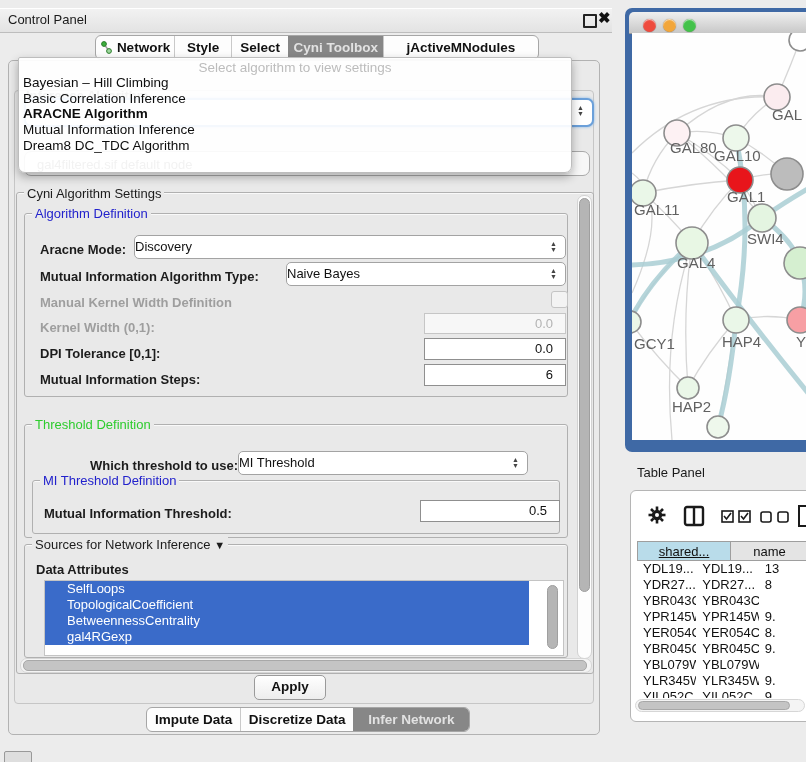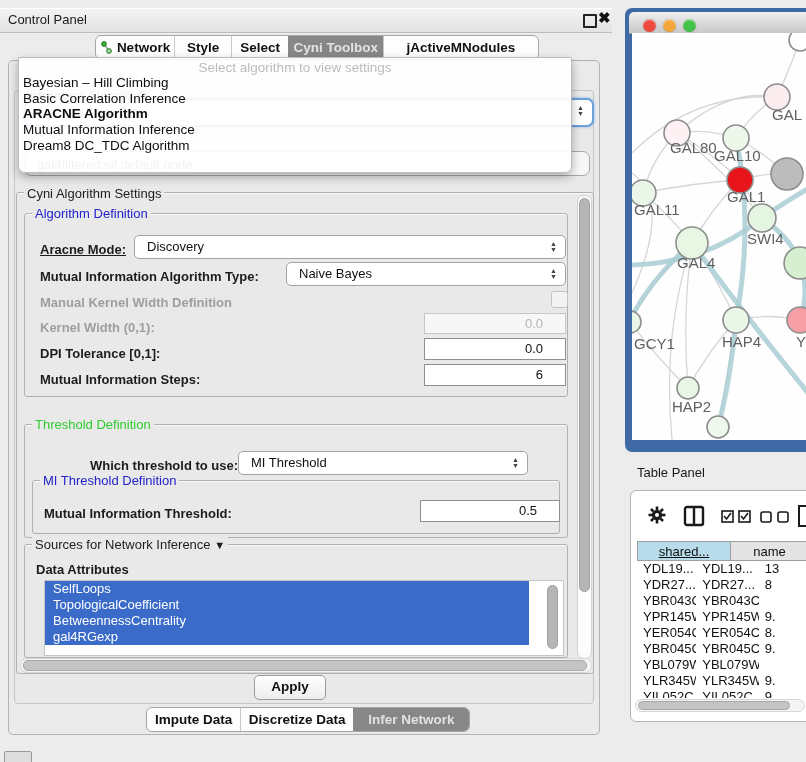--- a/index.html
+++ b/index.html
@@ -31,35 +31,35 @@
   
   .ghost-label{left:26px;top:88px;font-size:13px;font-weight:bold;color:#555;z-index:1;}
   .combo-ghost1{left:24px;top:98px;width:566px;height:25px;background:#fff;border:2px solid #6ba0da;border-radius:7px;box-shadow:0 0 3px #86b6e6;z-index:1;}
   .combo-ghost2{left:24px;top:151px;width:566px;height:25px;background:#f7f7f7;border:1px solid #a9a9a9;border-radius:7px;z-index:1;font-size:13px;color:#444;line-height:25px;padding-left:12px;box-sizing:border-box;}
 
   
   .group{border:1px solid #b0b0b0;border-radius:3px;box-shadow:inset 0 1px 0 rgba(255,255,255,.7);}
   .gtitle{position:absolute;background:#e9e9e9;padding:0 3px;font-size:13px;white-space:nowrap;}
   .lbl{position:absolute;font-size:13px;font-weight:bold;color:#1c1c1c;white-space:nowrap;}
   .lbl.dis{color:#9e9e9e;}
-  .combo{position:absolute;background:#fff;border:1px solid #a3a3a3;border-radius:5px;font-size:13px;color:#111;line-height:22px;padding-left:12px;box-sizing:border-box;cursor:pointer;}
+  .combo{position:absolute;background:#fff;border:1px solid #a3a3a3;border-radius:5px;font-size:13px;color:#111;line-height:22px;box-sizing:border-box;cursor:pointer;}
   .combo .arrows{position:absolute;right:8px;top:0;height:100%;display:flex;flex-direction:column;justify-content:center;font-size:7px;line-height:6px;color:#444;}
-  .field{position:absolute;background:#fff;border:1px solid #8f8f8f;font-size:13px;color:#111;text-align:right;padding:0 22px;box-sizing:border-box;line-height:20px;}
+  .field{position:absolute;background:#fff;border:1px solid #8f8f8f;font-size:13px;color:#111;text-align:right;padding:0 12px;box-sizing:border-box;line-height:20px;}
   .field.dis{background:#f7f7f7;border-color:#c6c6c6;color:#b3b3b3;}
   .chk{position:absolute;width:15px;height:15px;border:1px solid #c4c4c4;border-radius:3px;background:#f3f3f3;cursor:pointer;}
 
   
   .vtrack{background:#fdfdfd;border:1px solid #d2d2d2;border-radius:7px;}
   .vthumb{position:absolute;background:#b5b5b5;border:1px solid #9f9f9f;border-radius:6px;cursor:pointer;}
   .htrack{background:#f4f4f4;border:1px solid #d6d6d6;border-radius:7px;}
   .hthumb{position:absolute;background:#c4c4c4;border:1px solid #a8a8a8;border-radius:5px;cursor:pointer;}
 
   
   .attr-list{left:44px;top:580px;width:518px;height:74px;background:#fff;border:1px solid #c4c4c4;overflow:hidden;}
-  .attr-item{width:484px;height:16px;font-size:13px;line-height:16px;color:#fff;padding-left:8px;box-sizing:border-box;cursor:pointer;}
+  .attr-item{width:484px;height:16px;font-size:13px;line-height:16px;color:#fff;padding-left:22px;box-sizing:border-box;cursor:pointer;}
 
   .btn{position:absolute;background:linear-gradient(#ffffff,#ededed);border:1px solid #9a9a9a;border-radius:5px;font-size:13.5px;font-weight:bold;color:#111;text-align:center;cursor:pointer;}
   .bottom-tabs{left:146px;top:707px;width:322px;}
 
   
   .net-frame{left:625px;top:8px;width:181px;height:444px;background:#3f69a5;border-radius:7px 0 0 7px;}
   .net-titlebar{left:629px;top:12px;width:177px;height:21px;background:linear-gradient(#efefef,#c8c8c8);border-radius:5px 0 0 0;border-bottom:1px solid #9a9a9a;}
   .light{position:absolute;top:7px;width:13px;height:13px;border-radius:50%;cursor:pointer;box-shadow:inset 0 1px 1px rgba(255,255,255,.7), 0 0 1px rgba(0,0,0,.5);}
   .net-canvas{left:632px;top:33px;width:174px;height:407px;background:#fefefe;overflow:hidden;}
 
@@ -133,21 +133,21 @@
   <div class="abs group" style="left:16px;top:192px;width:576px;height:480px;"></div>
   <div class="gtitle" style="left:24px;top:186px;color:#1c1c1c;">Cyni Algorithm Settings</div>
 
   <div class="abs vtrack" style="left:577px;top:195px;width:13px;height:462px;">
     <div class="vthumb" style="left:1px;top:2px;width:9px;height:392px;"></div>
   </div>
 
   <div class="abs group" style="left:24px;top:213px;width:542px;height:182px;"></div>
   <div class="gtitle" style="left:32px;top:206px;color:#2222cc;">Algorithm Definition</div>
 
-  <div class="lbl" style="left:40px;top:242px;text-decoration:underline;">Aracne Mode:</div>
+  <div class="lbl" style="left:40px;top:242px;">Aracne Mode:</div>
   <div class="combo" style="left:134px;top:235px;width:432px;height:24px;">
     <span>Discovery</span>
     <span class="arrows">▲<br>▼</span>
   </div>
 
   <div class="lbl" style="left:40px;top:269px;">Mutual Information Algorithm Type:</div>
   <div class="combo" style="left:286px;top:262px;width:280px;height:24px;">
     <span>Naive Bayes</span>
     <span class="arrows">▲<br>▼</span>
   </div>

